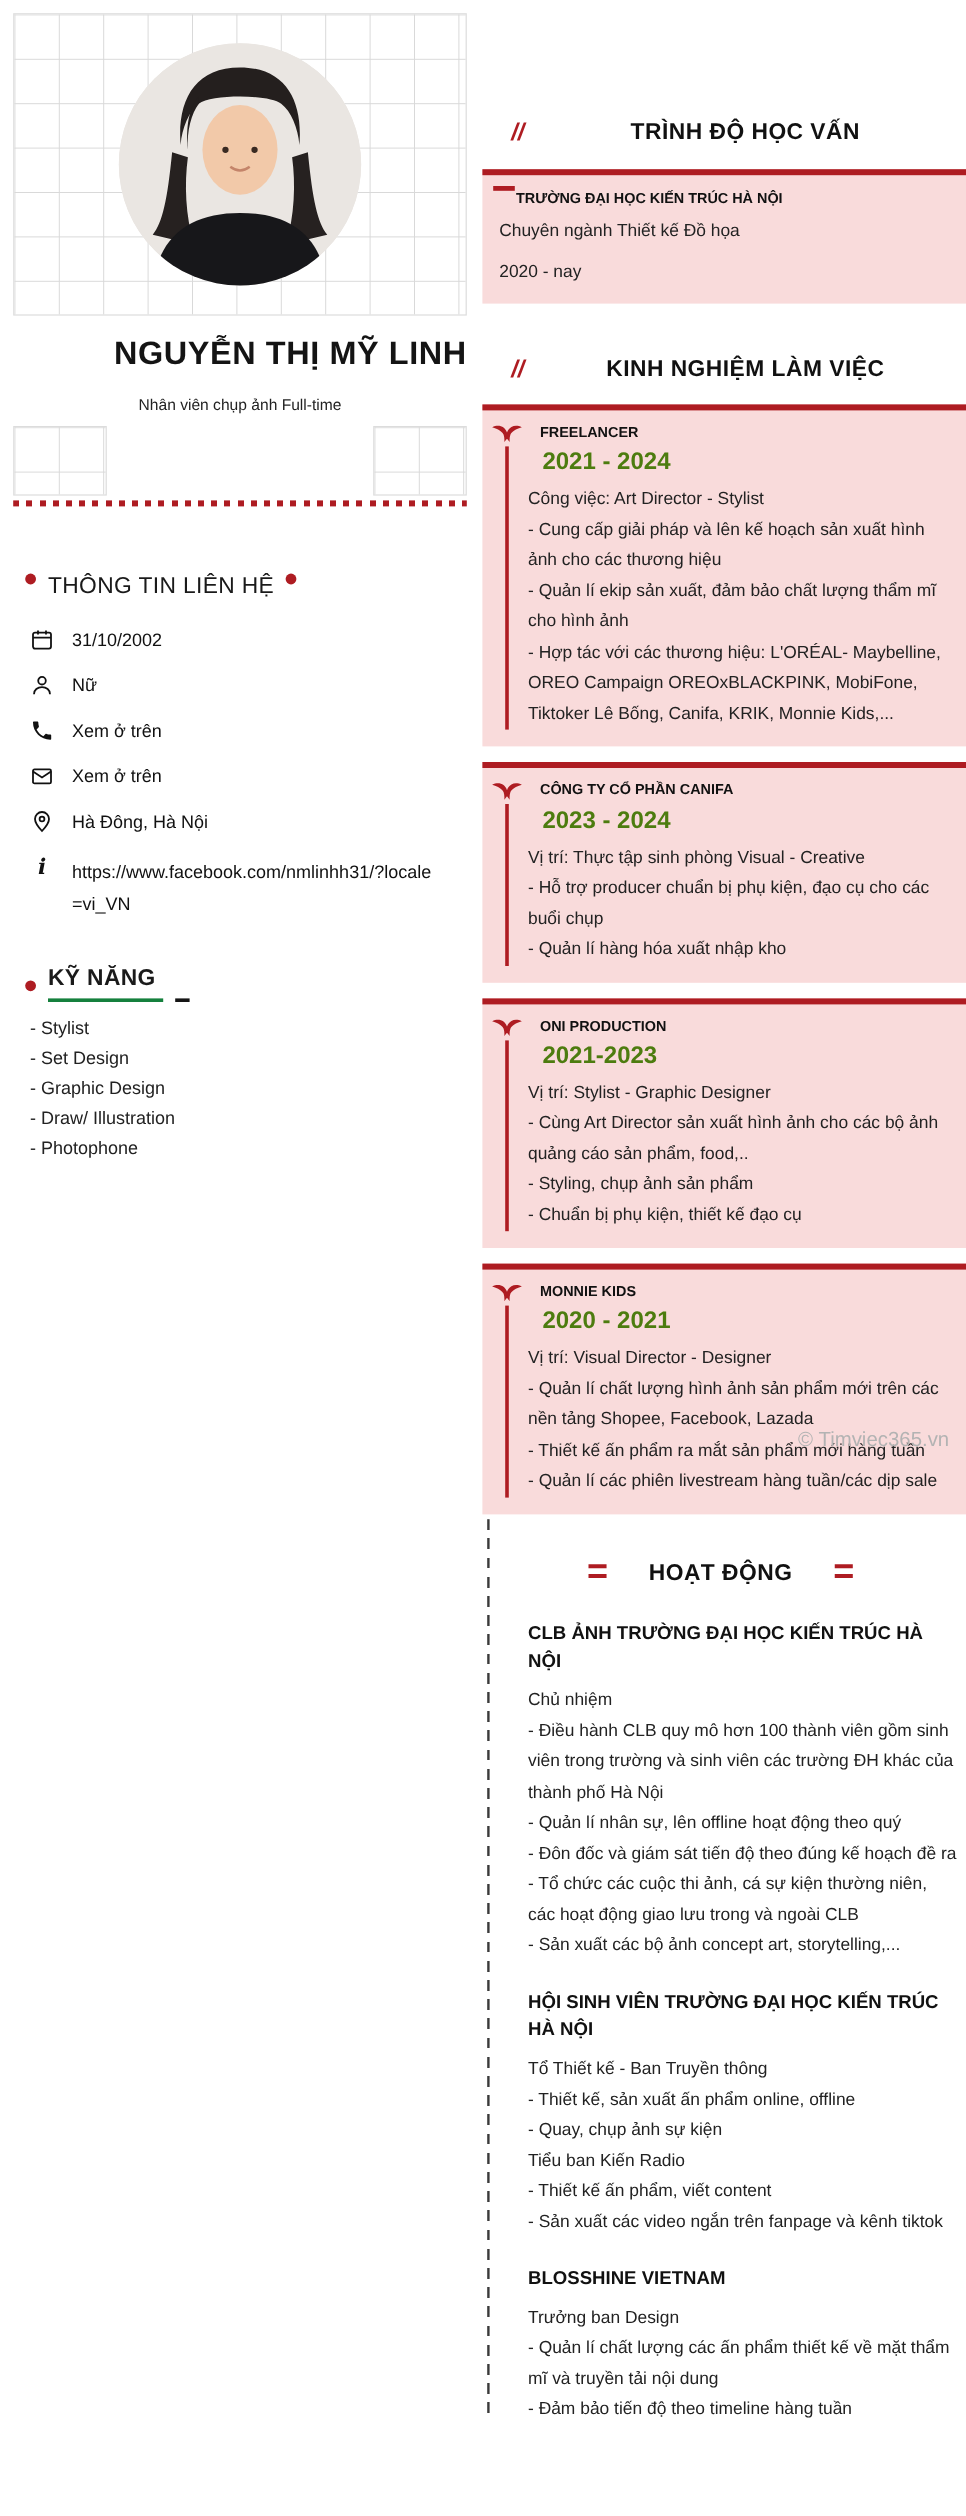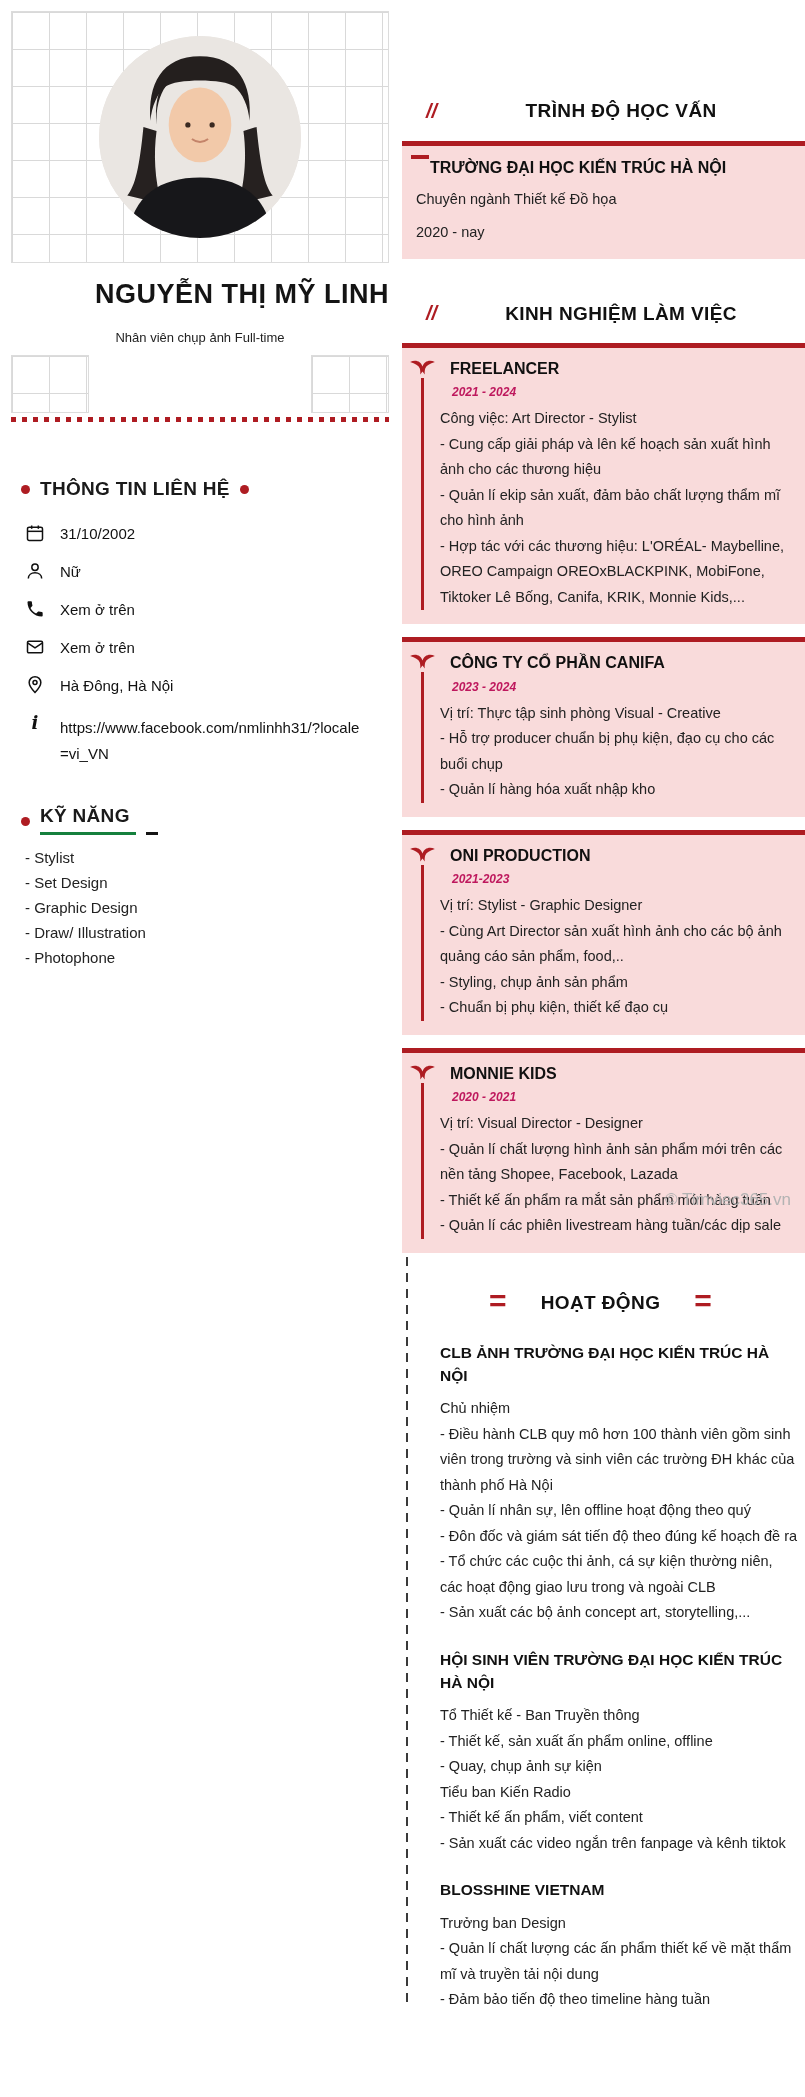--- a/index.html
+++ b/index.html
@@ -17,22 +17,22 @@
   .grid-main{height:250px;position:relative;}
   .photo{position:absolute;left:50%;transform:translateX(-50%);top:24px;
     width:202px;height:202px;border-radius:50%;overflow:hidden;background:#eae6e2;}
   .photo svg{display:block;width:100%;height:100%;}
   .name{margin:16px 0 0;font-size:27px;font-weight:bold;text-align:right;letter-spacing:.5px;color:#141414;}
   .role{margin-top:20px;font-size:13px;text-align:center;color:#222;}
   .patch-row{display:flex;justify-content:space-between;margin-top:10px;height:56px;}
   .patch{width:76px;height:56px;}
   .dotted-sep{height:5px;margin-top:6px;
     background:repeating-linear-gradient(90deg,#ae1c22 0 5px,transparent 5px 11px);}
-  .side-head{display:flex;align-items:center;gap:10px;margin:56px 0 0 10px;
-    font-size:19px;font-weight:bold;letter-spacing:.3px;}
+  .side-head{display:flex;align-items:flex-start;gap:10px;margin:56px 0 0 10px;
+    font-size:19px;font-weight:normal;letter-spacing:.3px;}
   .dot{width:9px;height:9px;border-radius:50%;background:#ae1c22;flex:none;}
   .contact-list{margin-top:14px;}
   .c-item{display:flex;align-items:flex-start;padding:9px 0 9px 14px;}
   .c-icon{width:20px;height:20px;flex:none;margin-right:15px;color:#111;}
   .c-icon svg{width:20px;height:20px;display:block;}
   .info-i{font-family:"DejaVu Serif","Liberation Serif",serif;font-style:italic;
     font-weight:bold;font-size:18px;line-height:20px;display:block;text-align:center;}
   .c-text{font-size:15px;color:#111;padding-top:2px;max-width:300px;}
   .c-text.url{word-break:break-all;line-height:1.75;}
   .skills-head{display:flex;align-items:flex-end;gap:10px;margin:28px 0 0 10px;}
@@ -45,31 +45,31 @@
   
   .right{position:absolute;left:402px;top:0;width:403px;}
   .rhead{display:flex;align-items:center;height:30px;}
   .rhead-edu{margin-top:96px;}
   .rhead-exp{margin-top:40px;}
   .slashes{color:#ae1c22;font-weight:bold;font-style:italic;font-size:20px;margin-left:24px;flex:none;}
   .rhead-title{flex:1;text-align:center;font-size:19px;font-weight:bold;letter-spacing:.4px;color:#111;}
   .block{position:relative;background:#f9dbdb;border-top:5px solid #ae1c22;}
   .edu-block{margin-top:15px;padding:11px 16px 13px 14px;}
   .dash-marker{position:absolute;left:9px;top:9px;width:18px;height:4px;background:#ae1c22;}
-  .block h3{margin:0;font-size:16px;font-weight:bold;color:#111;line-height:1.35;}
+  .block h3{margin:0;font-size:12px;font-weight:bold;color:#111;line-height:1.35;}
   .edu-block h3{margin-left:14px;}
   .edu-block .line{margin-top:8px;}
   .line{font-size:14.5px;line-height:25.5px;color:#222;}
   .job{margin-top:14px;padding:10px 16px 14px 38px;}
   .job + .job{margin-top:13px;}
   .bird{position:absolute;left:7px;top:7px;width:27px;height:23px;color:#ae1c22;}
   .bird svg{width:27px;height:23px;display:block;}
   .pole{position:absolute;left:19px;top:30px;bottom:14px;width:3px;background:#ae1c22;}
   .job h3{margin-left:10px;}
-  .period{font-weight:bold;font-size:12px;color:#be185d;margin:6px 0 7px 12px;font-style:italic;}
+  .period{font-weight:bold;font-size:20px;color:#4d7c0f;margin:6px 0 7px 12px;}
   
   .act-section{position:relative;margin-top:34px;padding:0 6px 10px 38px;}
   .act-section::before{content:"";position:absolute;left:4px;top:-30px;bottom:16px;width:2px;
     background:repeating-linear-gradient(180deg,#3a3a3a 0 9px,transparent 9px 16px);}
   .act-head{display:flex;align-items:center;justify-content:center;gap:34px;height:32px;margin-left:-38px;}
   .act-title{font-size:19px;font-weight:bold;letter-spacing:.4px;color:#111;}
   .eq{color:#ae1c22;font-size:30px;font-weight:900;line-height:1;margin-top:-3px;}
   .activity{margin-top:22px;}
   .activity h3{margin:0 0 9px;font-size:15.5px;font-weight:bold;line-height:1.5;color:#111;}
   .watermark{position:absolute;top:1190px;right:14px;font-size:17px;color:#b3b3b3;z-index:5;}

